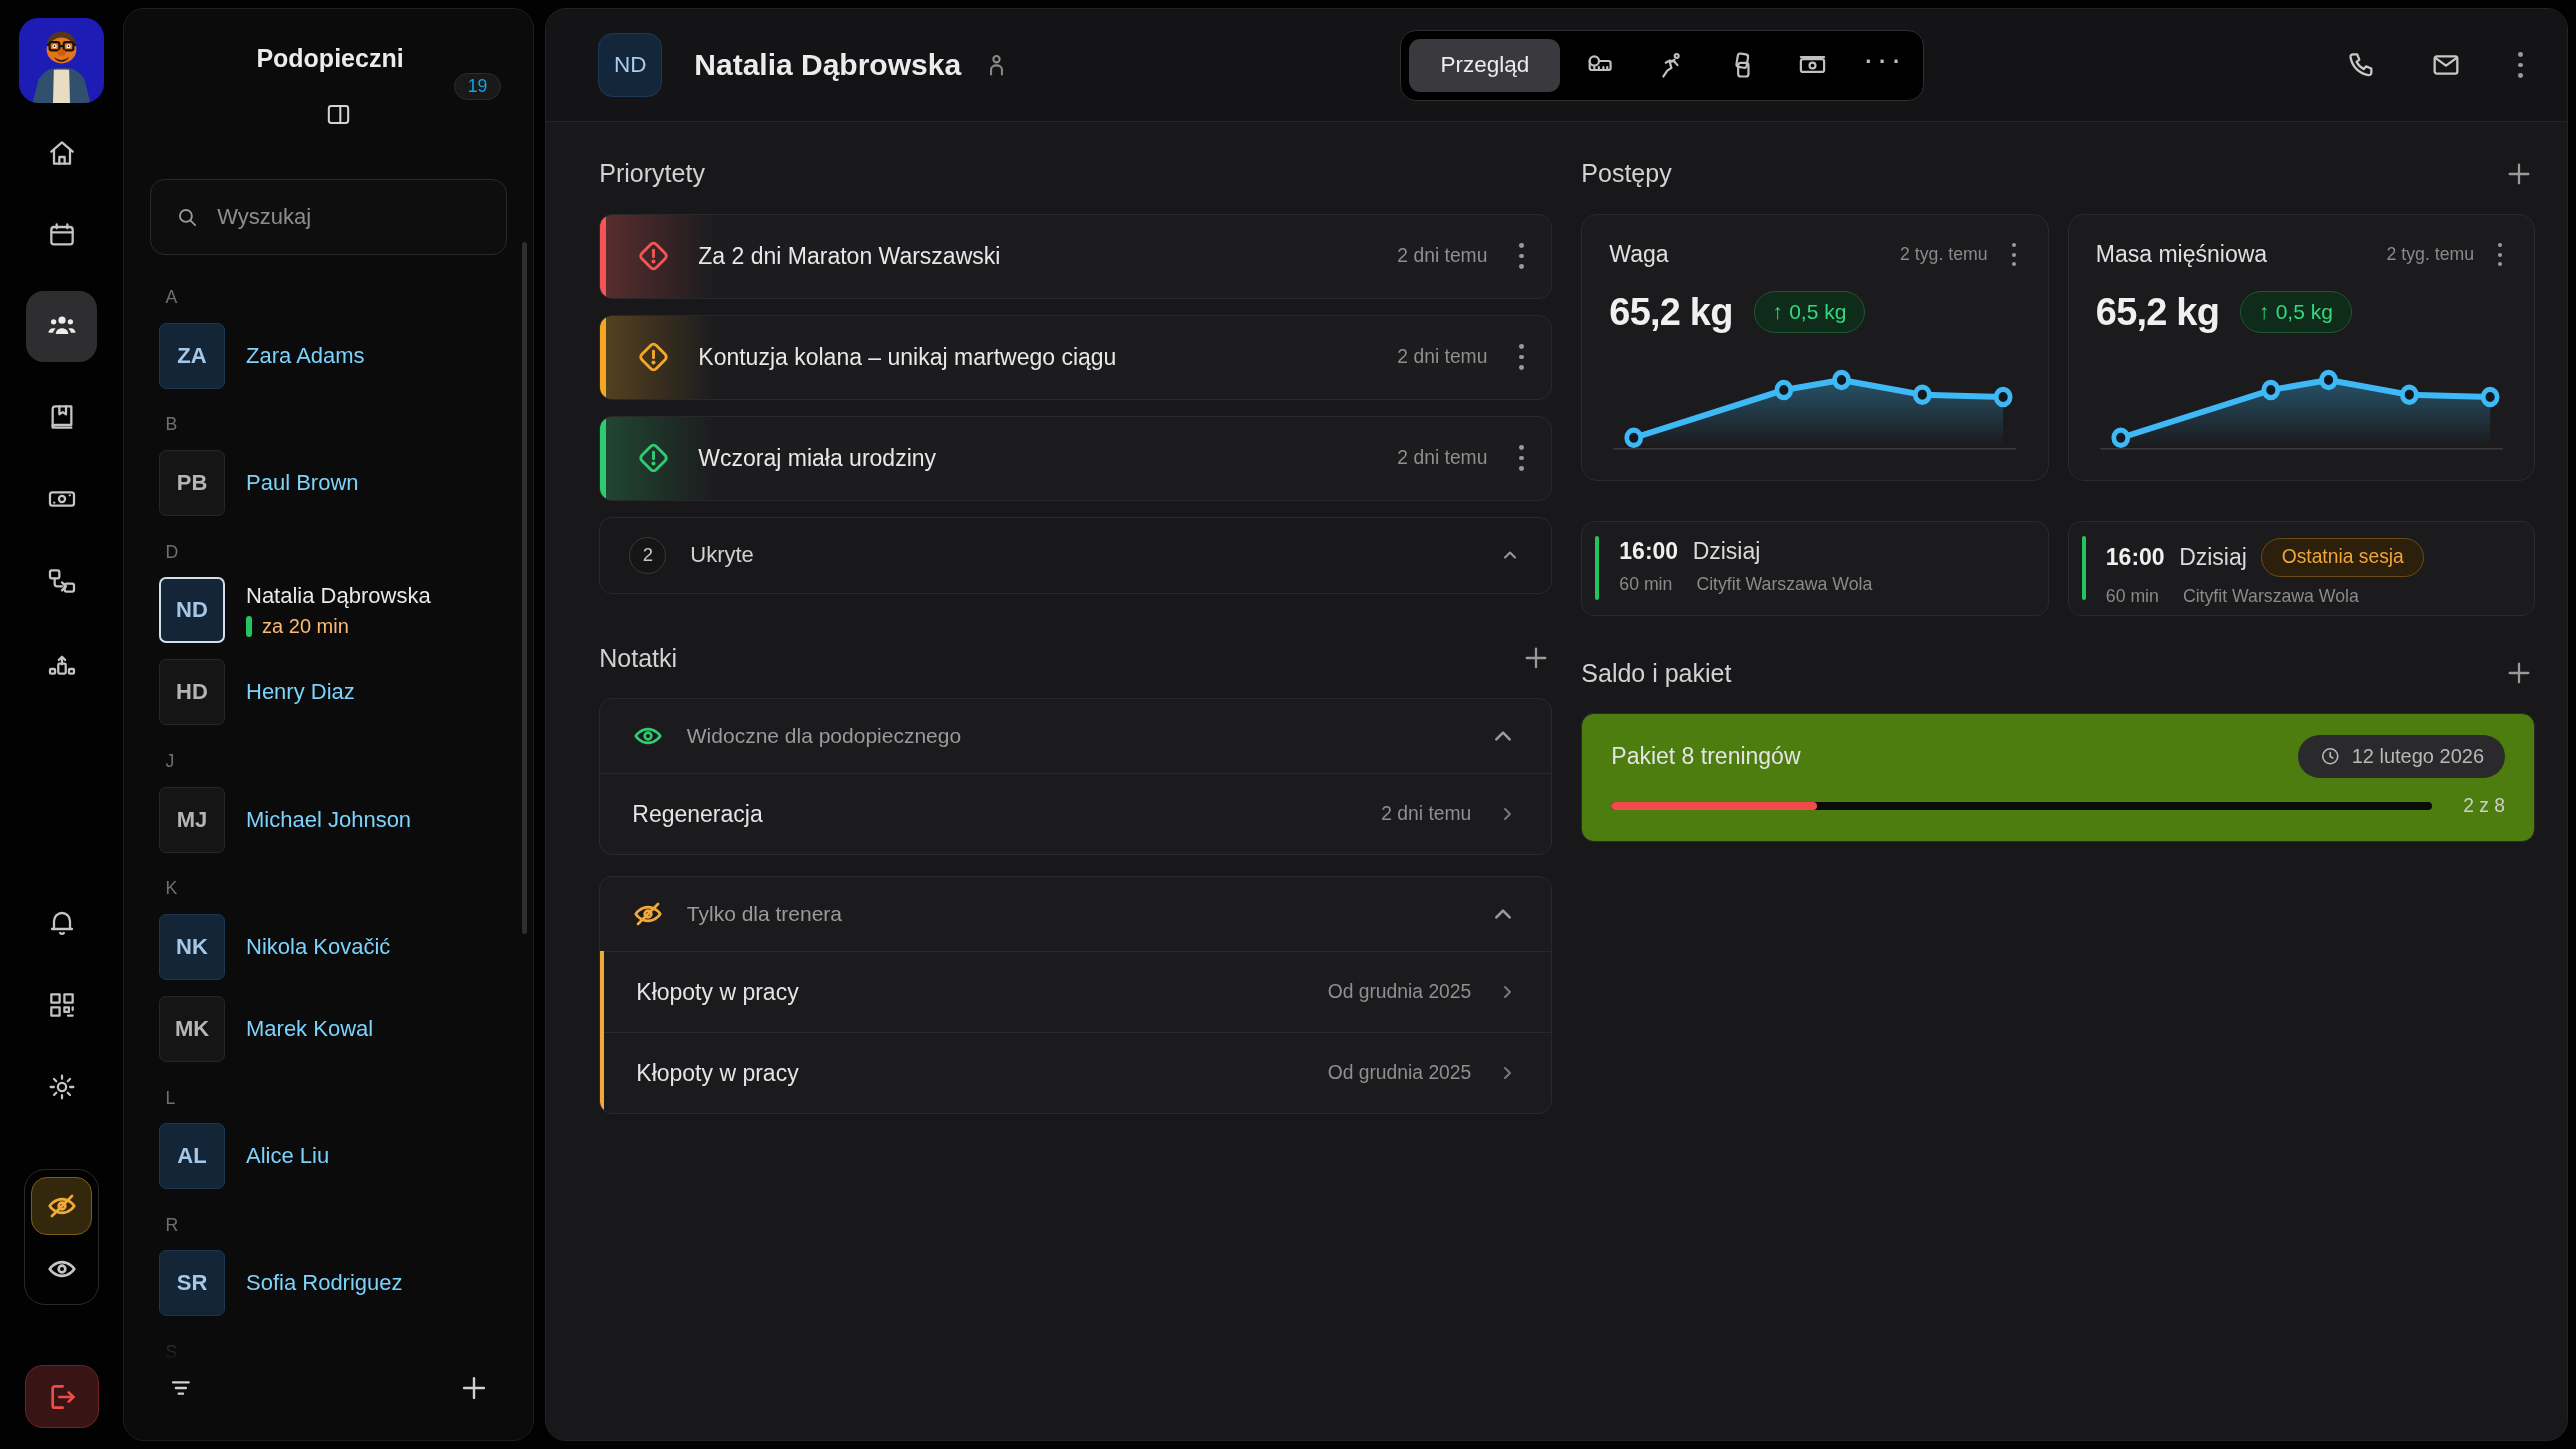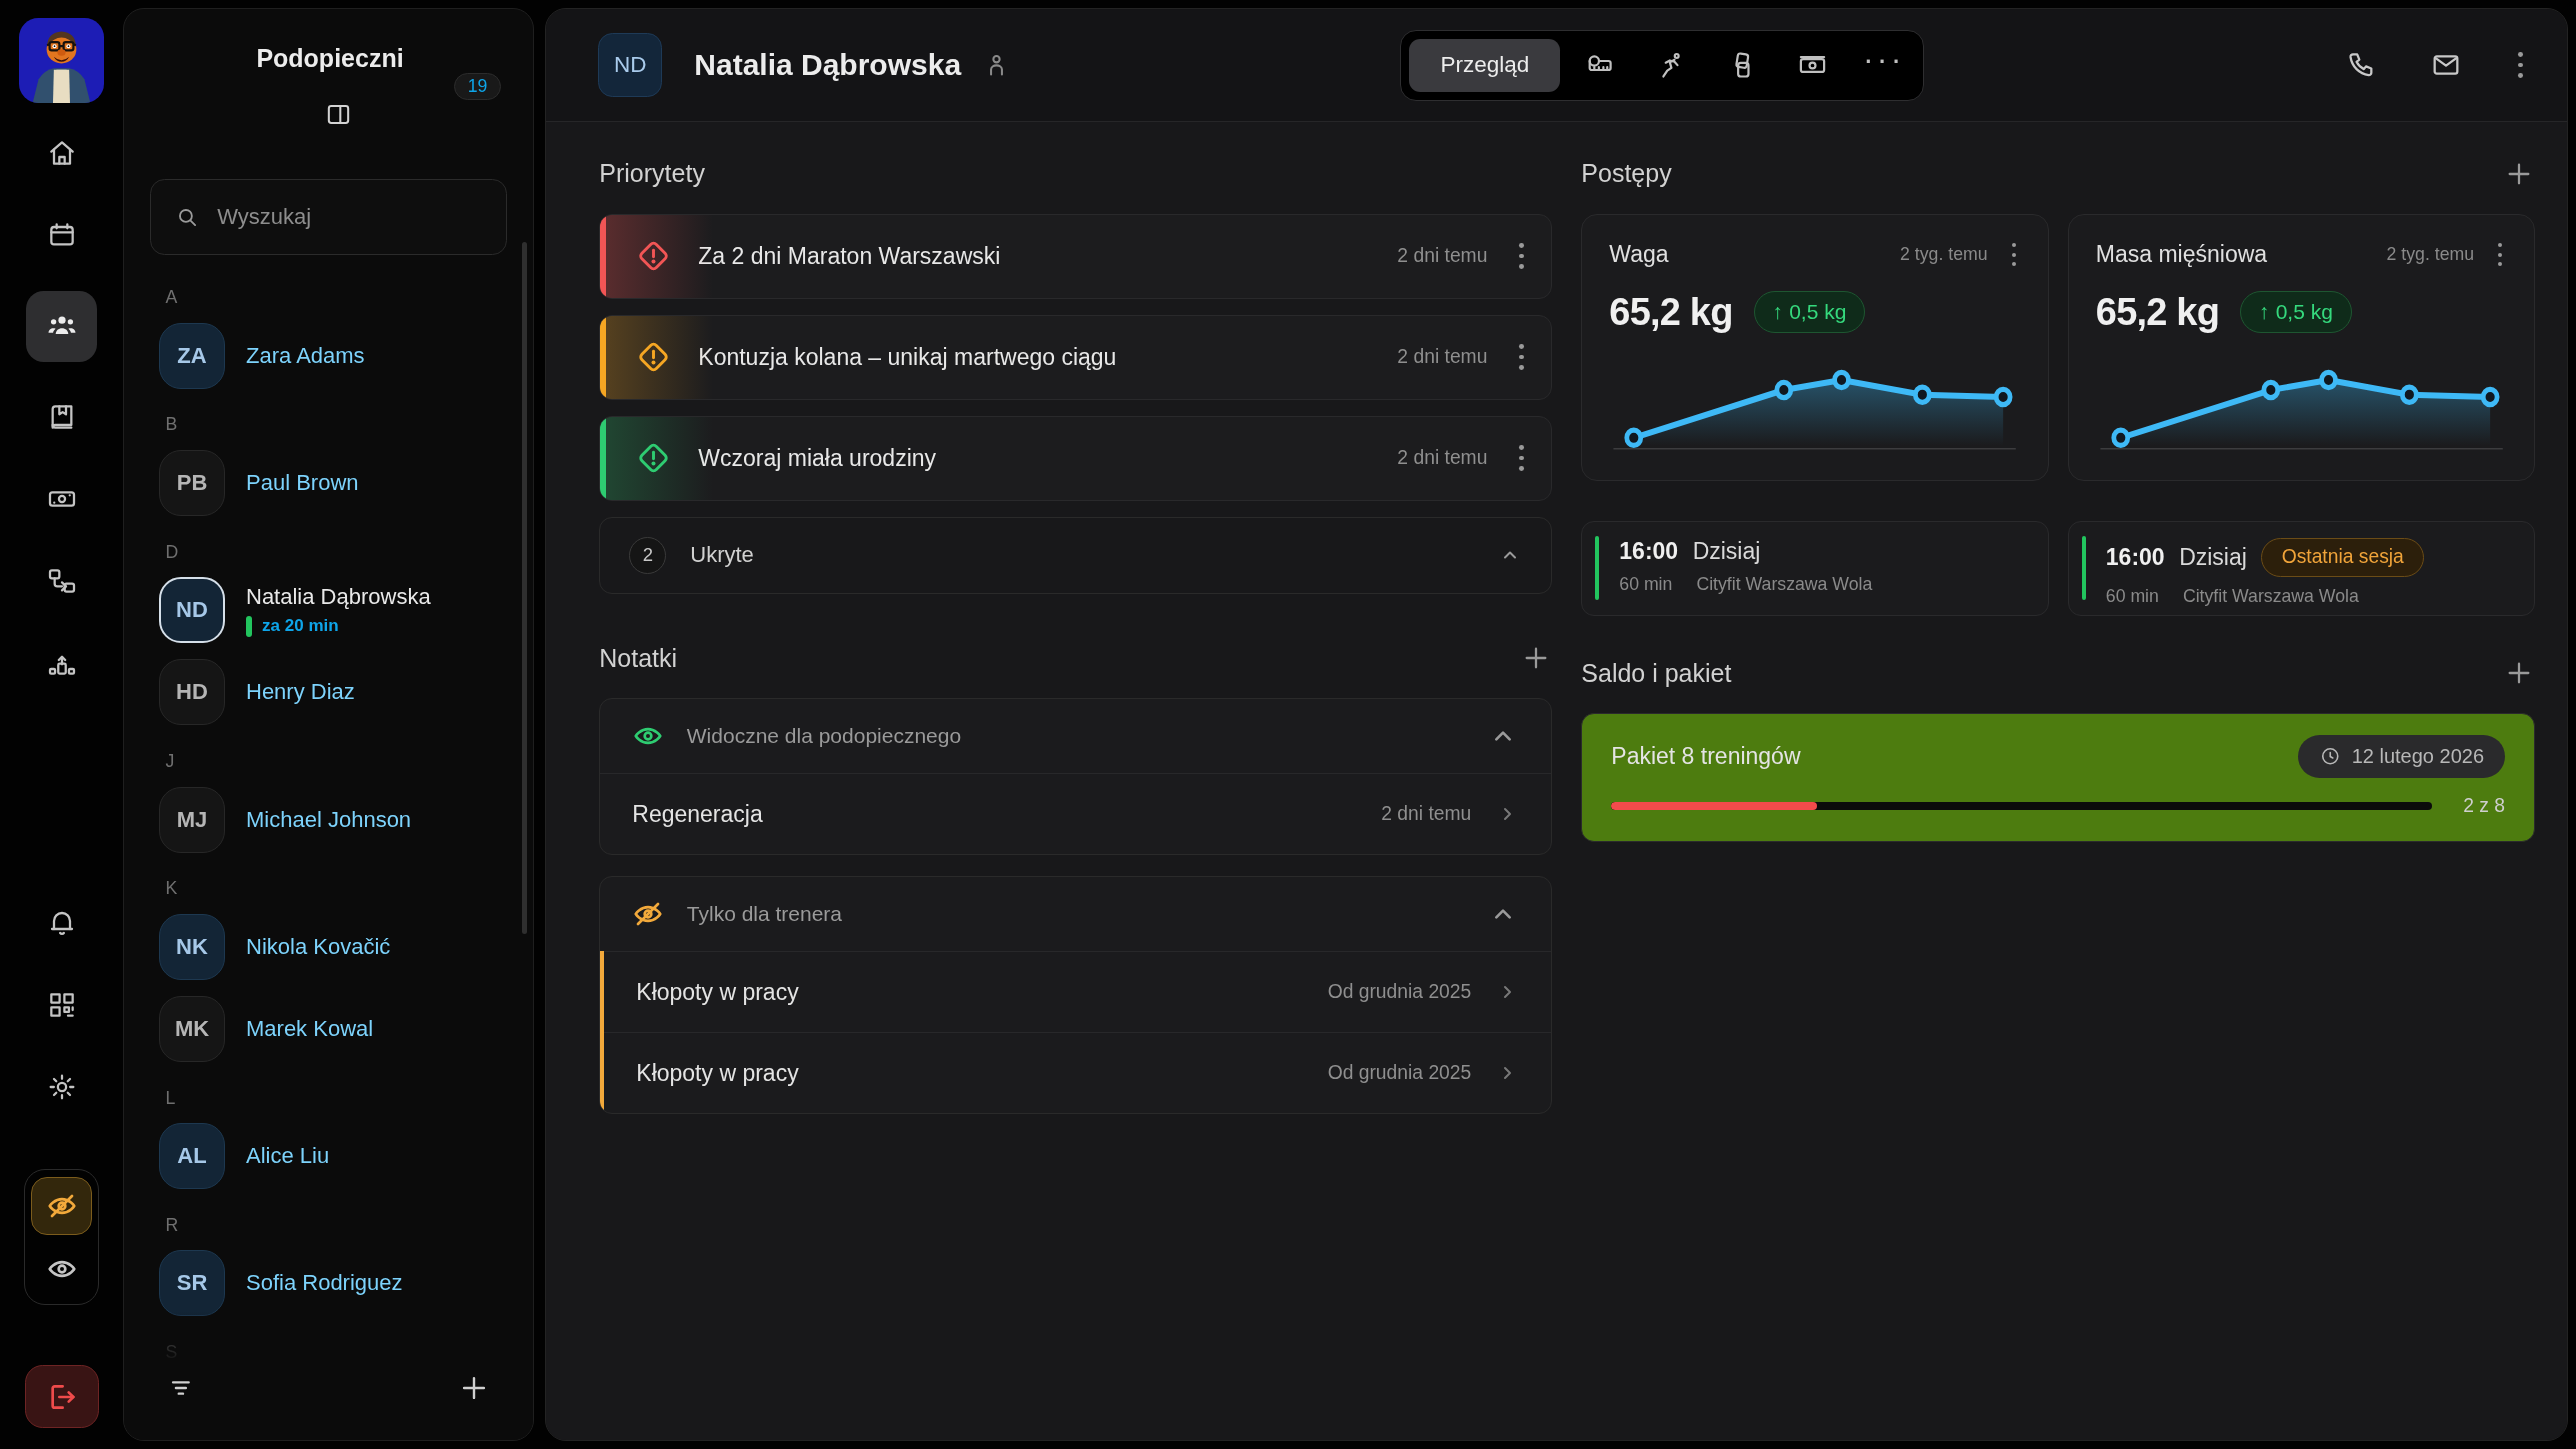--- a/index.html
+++ b/index.html
@@ -46,30 +46,30 @@
   .sb-cols svg { width:29px; height:29px; }
   .sb-search { margin:42px 26px 4.8px; height:76px; border:0.8px solid #2b2b2b; border-radius:14.5px;
                background:#0e0e0e; display:flex; align-items:center; padding:0 22.5px; gap:17.7px; }
   .sb-search svg { width:26px; height:26px; color:#9a9a9a; flex-shrink:0; }
   .sb-search input { flex:1; background:transparent; border:none; outline:none; color:#d8d8d8;
                      font-size:22px; font-family:inherit; }
   .sb-search input::placeholder { color:#8d8d8d; }
   .contact-list { flex:1; overflow:hidden; padding:6.4px 29px 0 35px; }
   .cl-letter { font-size:17.7px; color:#6f6f6f; margin:21px 0 9.7px 6.4px; }
   .contact { display:flex; align-items:center; gap:21px; padding:4.8px 0; margin-bottom:6.4px; cursor:pointer; }
-  .c-avatar { width:66px; height:66px; border-radius:22px; display:flex; align-items:center;
+  .c-avatar { width:66px; height:66px; border-radius:7px; display:flex; align-items:center;
               justify-content:center; font-size:22px; font-weight:600; flex-shrink:0; }
   .c-avatar.blue { background:#132536; border:0.8px solid #1d3850; color:#a6c8e8; }
   .c-avatar.gray { background:#151515; border:0.8px solid #272727; color:#b5b5b5; }
   .contact.selected .c-avatar { border:2px solid #d5dfe9; }
   .c-name { font-size:22px; color:#7dd3fc; }
   .contact.selected .c-name { color:#e9e9e9; }
   .c-status { display:flex; align-items:center; gap:9.7px; margin-top:6.4px; }
   .c-status-bar { width:6.4px; height:21px; border-radius:3.2px; background:#22c55e; }
-  .c-status-text { font-size:17px; color:#0ea5e9;font-weight:bold; }
+  .c-status-text { font-size:20px; color:#fdba74; }
   .sb-scrollbar { position:absolute; right:5.6px; top:233px; width:5.6px; height:692px;
                   background:#2f2f2f; border-radius:3.2px; }
   .sb-foot { position:absolute; left:0; right:0; bottom:0; height:129px; padding:24px 42px 0;
              display:flex; align-items:center; justify-content:space-between;
              background:linear-gradient(180deg, rgba(11,11,11,0) 0%, #0b0b0b 42%); }
   .sb-foot .fbtn { color:#d0d0d0; cursor:pointer; }
   .sb-foot svg { width:34px; height:34px; }
 
   
   .main { flex:1; margin:8px 8px 8px 11.3px; background:#151517; border:0.8px solid #232323;

